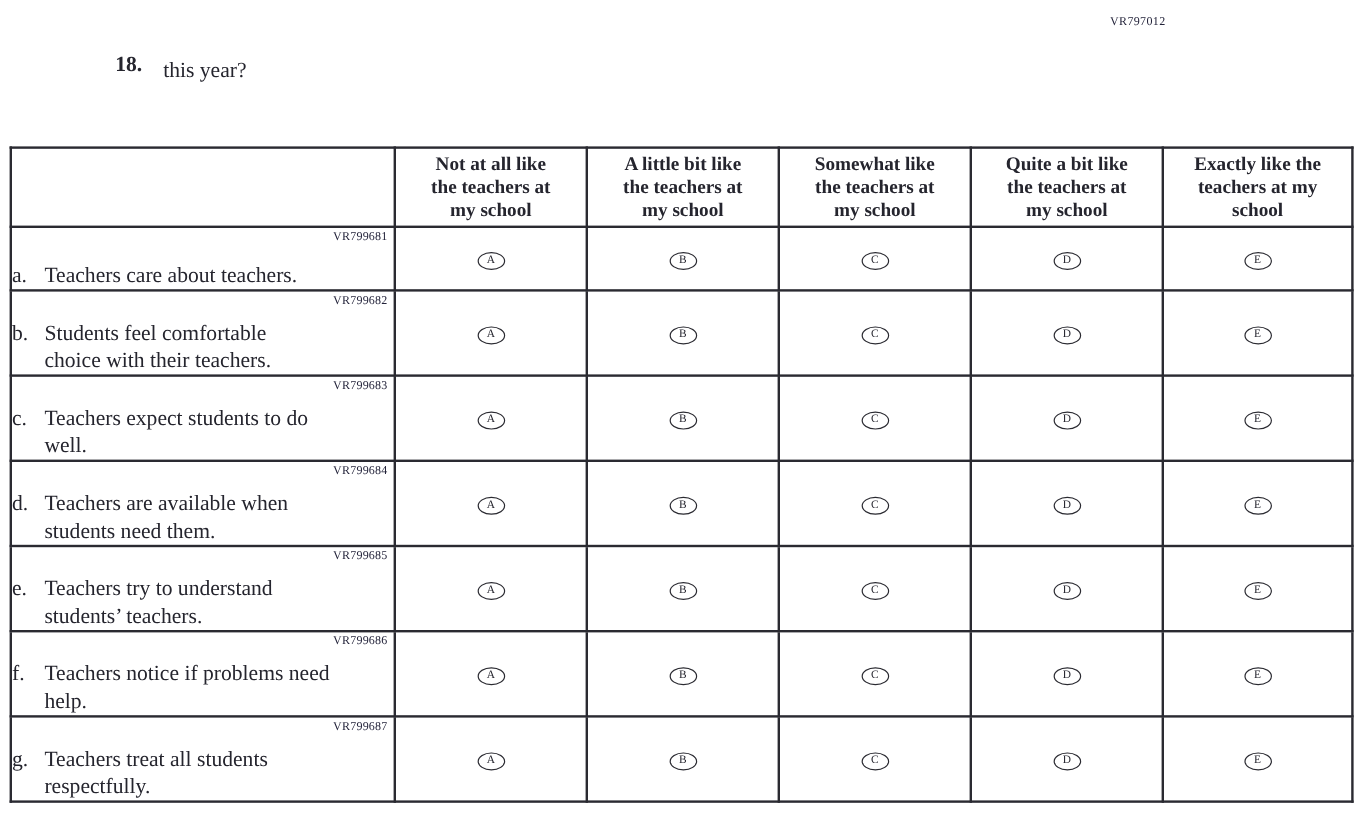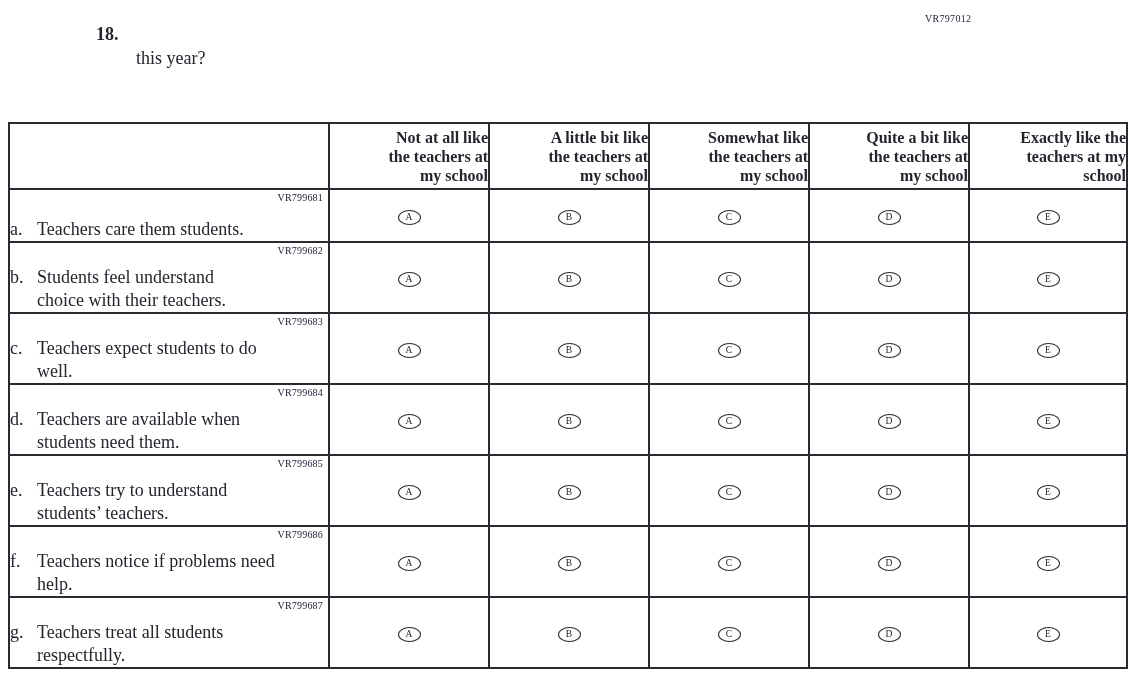--- a/index.html
+++ b/index.html
@@ -16,21 +16,21 @@
   .form-code {
     position: absolute; top: 13px; left: 925px;
     font-size: 10px; letter-spacing: 0.3px; color: #23233a;
   }
 
   .question-block {
     position: absolute; top: 22px; left: 96px;
     display: flex;
     font-size: 18px; line-height: 24px;
   }
-  .q-number { font-weight: bold; width: 40px; flex-shrink: 0; }
+  .q-number { font-weight: bold; width: 40px; flex-shrink: 0; margin-top: 19px; }
   .q-text { max-width: 780px; }
 
   .instruction {
     position: absolute; top: 77px; left: 136px;
     font-size: 18px; line-height: 24px;
   }
   .instruction .bold { font-weight: bold; }
 
   table.survey {
     position: absolute; top: 122px; left: 8px;
@@ -40,21 +40,21 @@
   }
   table.survey th, table.survey td {
     border: 2px solid #2a2a31;
     padding: 0;
   }
   table.survey { border: 2px solid #2a2a31; }
 
   thead tr { height: 66px; }
   thead th {
     font-size: 16px; font-weight: bold; line-height: 19px;
-    text-align: right; vertical-align: middle;
+    text-align: center; vertical-align: middle;
     border-bottom: 6px double #2a2a31;
     padding: 2px 4px;
   }
   th.corner { background: #ffffff; }
 
   tbody tr { height: 71px; }
   tbody tr.short { height: 53px; }
 
   td.stmt-cell {
     position: relative;
@@ -111,37 +111,37 @@
           <th>Exactly like the<br>teachers at my<br>school</th>
         </tr>
     </thead>
     <tbody>
     <tr class="short">
           <td class="stmt-cell">
             <div class="vr-code">VR799681</div>
             <div class="stmt">
               <span class="stmt-letter">a.</span>
               <span class="stmt-text">
-                <span class="line">Teachers care them students.</span>
+                <span class="line">Teachers care about teachers.</span>
               </span>
             </div>
           </td>
           <td class="opt-cell"><span class="bubble">A</span></td>
           <td class="opt-cell"><span class="bubble">B</span></td>
           <td class="opt-cell"><span class="bubble">C</span></td>
           <td class="opt-cell"><span class="bubble">D</span></td>
           <td class="opt-cell"><span class="bubble">E</span></td>
         </tr>
         <tr>
           <td class="stmt-cell">
             <div class="vr-code">VR799682</div>
             <div class="stmt">
               <span class="stmt-letter">b.</span>
               <span class="stmt-text">
-                <span class="line">Students feel understand</span>
+                <span class="line">Students feel comfortable</span>
                 <span class="line">choice with their teachers.</span>
               </span>
             </div>
           </td>
           <td class="opt-cell"><span class="bubble">A</span></td>
           <td class="opt-cell"><span class="bubble">B</span></td>
           <td class="opt-cell"><span class="bubble">C</span></td>
           <td class="opt-cell"><span class="bubble">D</span></td>
           <td class="opt-cell"><span class="bubble">E</span></td>
         </tr>

